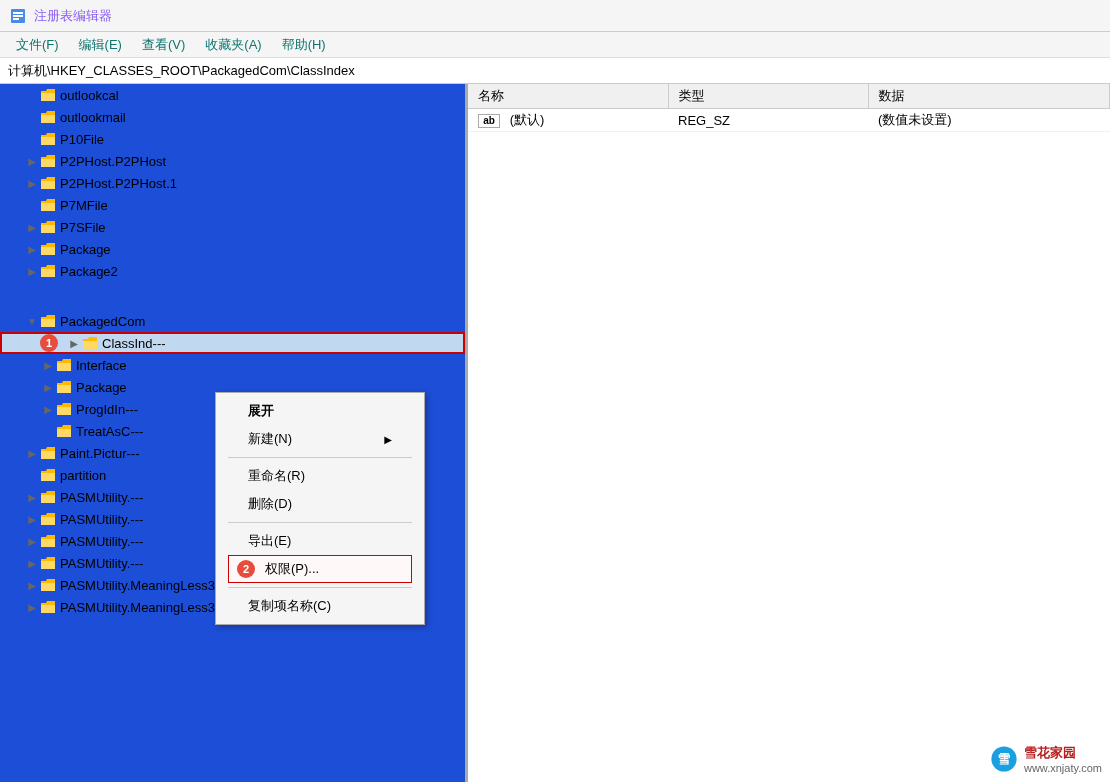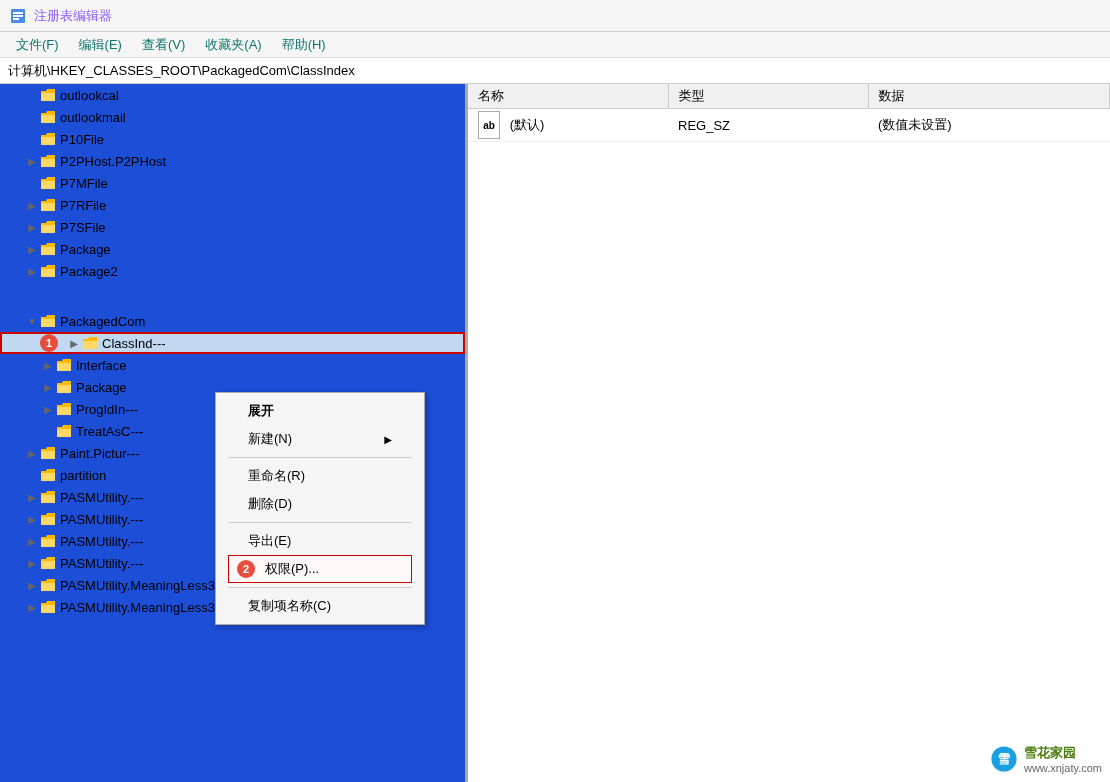--- a/index.html
+++ b/index.html
@@ -200,21 +200,21 @@
     .ab-icon {
       display: inline-flex;
       align-items: center;
       justify-content: center;
       background: #ffffff;
       border: 1px solid #aaa;
       font-size: 10px;
       font-weight: bold;
       color: #000;
       width: 22px;
-      height: 28px;
+      height: 14px;
       margin-right: 6px;
     }
 
     
     .watermark {
       position: fixed;
       bottom: 8px;
       right: 8px;
       display: flex;
       align-items: center;
@@ -297,42 +297,42 @@
       <span class="expand-arrow collapsed"></span>
       <span class="folder-icon">
         <svg viewBox="0 0 16 14">
             <path d="M1,3 L6,3 L7,1 L15,1 L15,13 L1,13 Z" class="folder-yellow"></path>
             <path d="M1,5 L15,5 L15,13 L1,13 Z" class="folder-yellow-light"></path>
           </svg>
       </span>
       <span>P2PHost.P2PHost</span>
     </div>
 
+    <div class="tree-item indent-2">
+      <span class="expand-arrow collapsed"></span>
+      <span class="folder-icon">
+        <svg viewBox="0 0 16 14">
+            <path d="M1,3 L6,3 L7,1 L15,1 L15,13 L1,13 Z" class="folder-yellow"></path>
+            <path d="M1,5 L15,5 L15,13 L1,13 Z" class="folder-yellow-light"></path>
+          </svg>
+      </span>
+      <span>P2PHost.P2PHost.1</span>
+    </div>
 
     <div class="tree-item indent-2">
       <span class="expand-arrow empty"></span>
       <span class="folder-icon">
         <svg viewBox="0 0 16 14">
             <path d="M1,3 L6,3 L7,1 L15,1 L15,13 L1,13 Z" class="folder-yellow"></path>
             <path d="M1,5 L15,5 L15,13 L1,13 Z" class="folder-yellow-light"></path>
           </svg>
       </span>
       <span>P7MFile</span>
     </div>
 
-    <div class="tree-item indent-2">
-      <span class="expand-arrow collapsed"></span>
-      <span class="folder-icon">
-        <svg viewBox="0 0 16 14">
-            <path d="M1,3 L6,3 L7,1 L15,1 L15,13 L1,13 Z" class="folder-yellow"></path>
-            <path d="M1,5 L15,5 L15,13 L1,13 Z" class="folder-yellow-light"></path>
-          </svg>
-      </span>
-      <span>P7RFile</span>
-    </div>
 
     <div class="tree-item indent-2">
       <span class="expand-arrow collapsed"></span>
       <span class="folder-icon">
         <svg viewBox="0 0 16 14">
             <path d="M1,3 L6,3 L7,1 L15,1 L15,13 L1,13 Z" class="folder-yellow"></path>
             <path d="M1,5 L15,5 L15,13 L1,13 Z" class="folder-yellow-light"></path>
           </svg>
       </span>
       <span>P7SFile</span>
@@ -581,16 +581,16 @@
     <span>复制项名称(C)</span>
   </div>
 </div>
 
 <div class="watermark">
   <svg class="watermark-logo" viewBox="0 0 40 40">
     <circle cx="20" cy="20" r="18" fill="#1a9fe0"></circle>
     <text x="20" y="26" text-anchor="middle" font-size="18" fill="white" font-weight="bold">雪</text>
   </svg>
   <div>
-    <div style="font-size:13px;color:#4d7c0f;font-weight:bold;">雪花家园</div>
+    <div style="font-size:13px;color:#b91c1c;font-weight:bold;">雪花家园</div>
     <div style="font-size:11px;color:#666;">www.xnjaty.com</div>
   </div>
 </div>
 
 </body></html>

